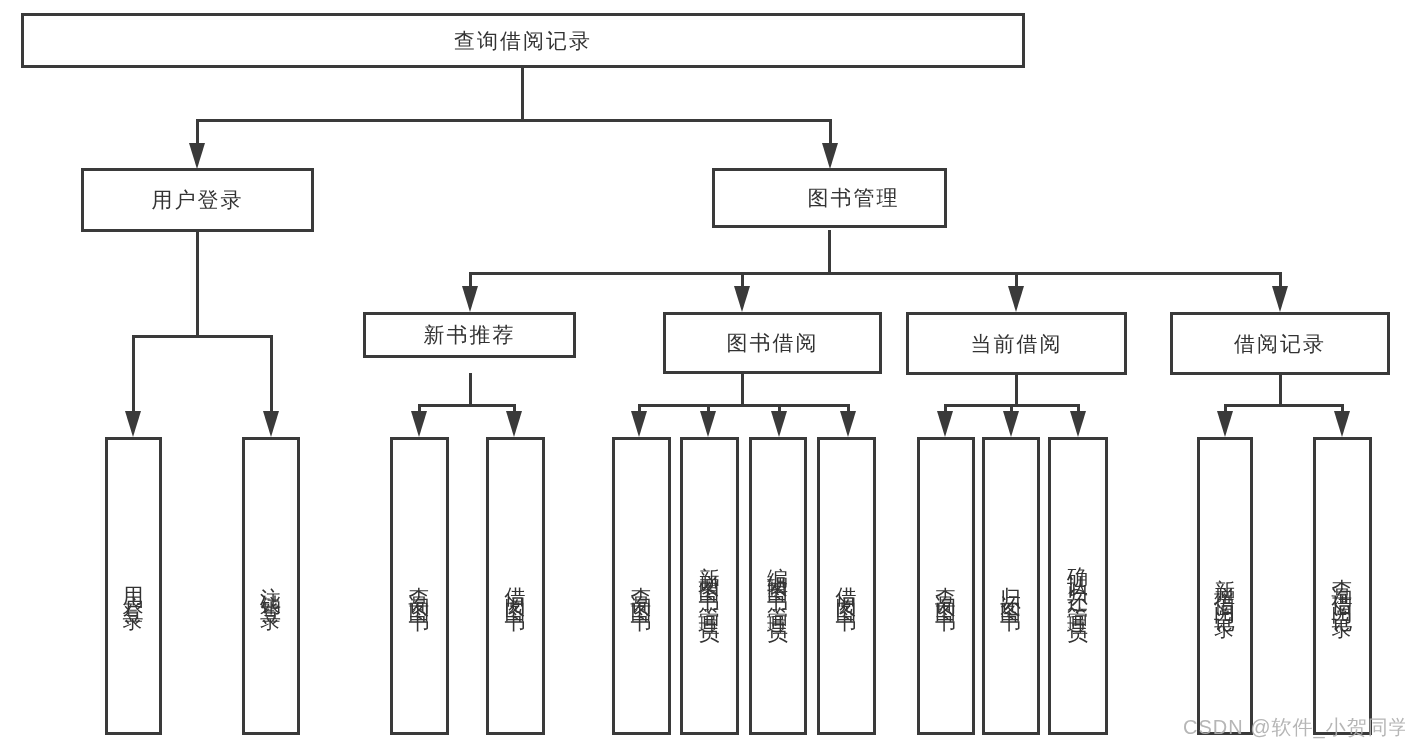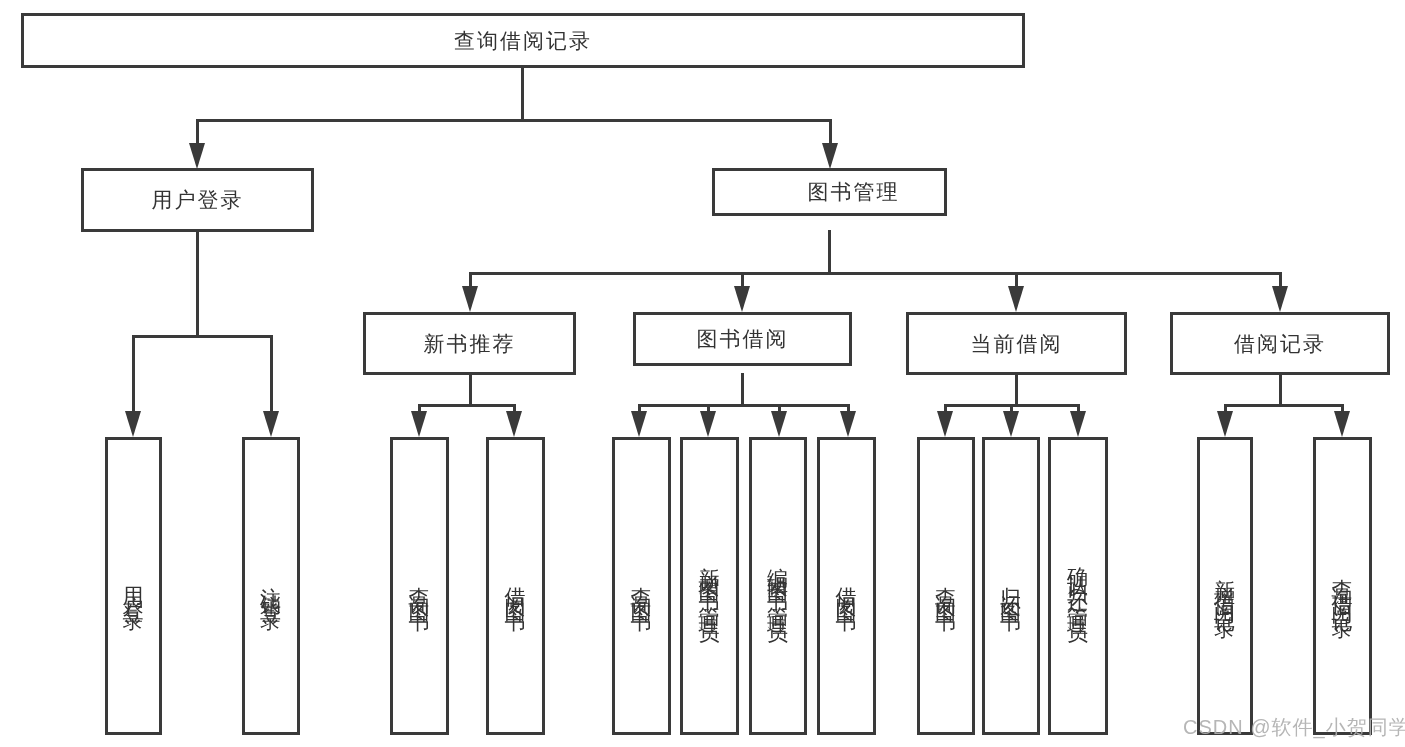--- a/index.html
+++ b/index.html
@@ -45,21 +45,21 @@
   <div class="vl" style="left:521px;top:66px;height:54px;"></div>
   <div class="hl" style="left:196px;top:119px;width:636px;"></div>
   <div class="vl" style="left:196px;top:119px;height:27px;"></div>
   <div class="ar" style="left:189px;top:143px;"></div>
   <div class="vl" style="left:829px;top:119px;height:27px;"></div>
   <div class="ar" style="left:822px;top:143px;"></div>
 
   <div class="box" style="left:81px;top:168px;width:233px;height:64px;">
     <span class="label">用户登录</span>
   </div>
-  <div class="box" style="left:712px;top:168px;width:235px;height:48px;padding-left:48px;">
+  <div class="box" style="left:712px;top:168px;width:235px;height:60px;padding-left:48px;">
     <span class="label">图书管理</span>
   </div>
 
   <div class="vl" style="left:196px;top:230px;height:106px;"></div>
   <div class="hl" style="left:132px;top:335px;width:141px;"></div>
   <div class="vl" style="left:132px;top:335px;height:77px;"></div>
   <div class="ar" style="left:125px;top:411px;"></div>
   <div class="vl" style="left:270px;top:335px;height:77px;"></div>
   <div class="ar" style="left:263px;top:411px;"></div>
 
@@ -67,24 +67,24 @@
   <div class="hl" style="left:469px;top:272px;width:813px;"></div>
   <div class="vl" style="left:469px;top:272px;height:15px;"></div>
   <div class="ar" style="left:462px;top:286px;"></div>
   <div class="vl" style="left:741px;top:272px;height:15px;"></div>
   <div class="ar" style="left:734px;top:286px;"></div>
   <div class="vl" style="left:1015px;top:272px;height:15px;"></div>
   <div class="ar" style="left:1008px;top:286px;"></div>
   <div class="vl" style="left:1279px;top:272px;height:15px;"></div>
   <div class="ar" style="left:1272px;top:286px;"></div>
 
-  <div class="box" style="left:363px;top:312px;width:213px;height:63px;">
+  <div class="box" style="left:363px;top:312px;width:213px;height:46px;">
     <span class="label">新书推荐</span>
   </div>
-  <div class="box" style="left:633px;top:312px;width:219px;height:54px;">
+  <div class="box" style="left:663px;top:312px;width:219px;height:62px;">
     <span class="label">图书借阅</span>
   </div>
   <div class="box" style="left:906px;top:312px;width:221px;height:63px;">
     <span class="label">当前借阅</span>
   </div>
   <div class="box" style="left:1170px;top:312px;width:220px;height:63px;">
     <span class="label">借阅记录</span>
   </div>
 
   <div class="vl" style="left:469px;top:373px;height:32px;"></div>

